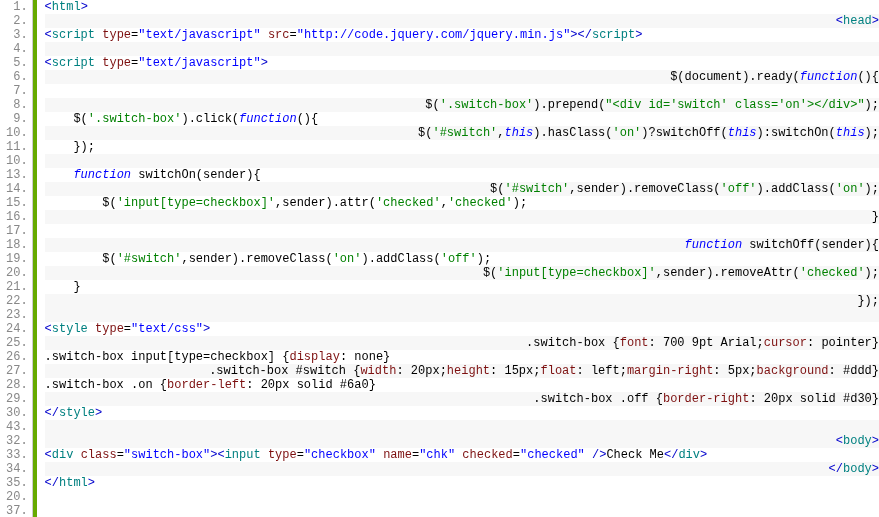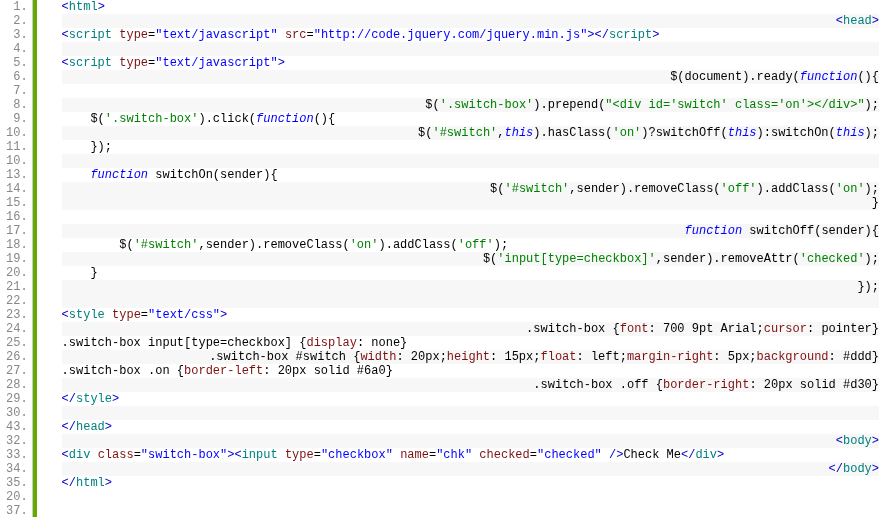--- a/index.html
+++ b/index.html
@@ -24,21 +24,20 @@
   .gutter .ln {
     height: 14px;
   }
   .margin {
     width: 4px;
     background: #6a0; 
   }
   .code {
     flex: 1;
     padding-left: 8px;
-    margin-left: 17px;
   }
   .line {
     height: 14px;
     white-space: pre;
   }
   .line.stripe { background: #f7f7f7; text-align: right; }
   .t-tag { color: #008080; } 
   .t-blue { color: #0000cc; } 
   .t-attr { color: #7d1010; } 
   .t-val { color: #0000ff; } 
@@ -97,35 +96,35 @@
       <div class="line"><span class="t-blue">&lt;</span><span class="t-tag">script</span> <span class="t-attr">type</span>=<span class="t-val">"text/javascript"</span><span class="t-blue">&gt;</span></div>
       <div class="line stripe">$(document).ready(<span class="t-key">function</span>(){</div>
       <div class="line"></div>
       <div class="line stripe">    $(<span class="t-str">'.switch-box'</span>).prepend(<span class="t-str">"&lt;div id='switch' class='on'&gt;&lt;/div&gt;"</span>);</div>
       <div class="line">    $(<span class="t-str">'.switch-box'</span>).click(<span class="t-key">function</span>(){</div>
       <div class="line stripe">        $(<span class="t-str">'#switch'</span>,<span class="t-key">this</span>).hasClass(<span class="t-str">'on'</span>)?switchOff(<span class="t-key">this</span>):switchOn(<span class="t-key">this</span>);</div>
       <div class="line">    });</div>
       <div class="line stripe"></div>
       <div class="line">    <span class="t-key">function</span> switchOn(sender){</div>
       <div class="line stripe">        $(<span class="t-str">'#switch'</span>,sender).removeClass(<span class="t-str">'off'</span>).addClass(<span class="t-str">'on'</span>);</div>
+      <div class="line">        $(<span class="t-str">'input[type=checkbox]'</span>,sender).attr(<span class="t-str">'checked'</span>,<span class="t-str">'checked'</span>);</div>
       <div class="line stripe">    }</div>
       <div class="line"></div>
       <div class="line stripe">    <span class="t-key">function</span> switchOff(sender){</div>
       <div class="line">        $(<span class="t-str">'#switch'</span>,sender).removeClass(<span class="t-str">'on'</span>).addClass(<span class="t-str">'off'</span>);</div>
       <div class="line stripe">        $(<span class="t-str">'input[type=checkbox]'</span>,sender).removeAttr(<span class="t-str">'checked'</span>);</div>
       <div class="line">    }</div>
       <div class="line stripe">});</div>
       <div class="line stripe"></div>
       <div class="line"><span class="t-blue">&lt;</span><span class="t-tag">style</span> <span class="t-attr">type</span>=<span class="t-val">"text/css"</span><span class="t-blue">&gt;</span></div>
       <div class="line stripe">.switch-box {<span class="t-attr">font</span>: 700 9pt Arial;<span class="t-attr">cursor</span>: pointer}</div>
       <div class="line">.switch-box input[type=checkbox] {<span class="t-attr">display</span>: none}</div>
       <div class="line stripe">.switch-box #switch {<span class="t-attr">width</span>: 20px;<span class="t-attr">height</span>: 15px;<span class="t-attr">float</span>: left;<span class="t-attr">margin-right</span>: 5px;<span class="t-attr">background</span>: #ddd}</div>
       <div class="line">.switch-box .on {<span class="t-attr">border-left</span>: 20px solid #6a0}</div>
       <div class="line stripe">.switch-box .off {<span class="t-attr">border-right</span>: 20px solid #d30}</div>
       <div class="line"><span class="t-blue">&lt;/</span><span class="t-tag">style</span><span class="t-blue">&gt;</span></div>
       <div class="line stripe"></div>
-      <div class="line"><span class="t-blue">&lt;/</span><span class="t-tag">head</span><span class="t-blue">&gt;</span></div>
       <div class="line stripe"><span class="t-blue">&lt;</span><span class="t-tag">body</span><span class="t-blue">&gt;</span></div>
       <div class="line"><span class="t-blue">&lt;</span><span class="t-tag">div</span> <span class="t-attr">class</span>=<span class="t-val">"switch-box"</span><span class="t-blue">&gt;&lt;</span><span class="t-tag">input</span> <span class="t-attr">type</span>=<span class="t-val">"checkbox"</span> <span class="t-attr">name</span>=<span class="t-val">"chk"</span> <span class="t-attr">checked</span>=<span class="t-val">"checked"</span> <span class="t-blue">/&gt;</span>Check Me<span class="t-blue">&lt;/</span><span class="t-tag">div</span><span class="t-blue">&gt;</span></div>
       <div class="line stripe"><span class="t-blue">&lt;/</span><span class="t-tag">body</span><span class="t-blue">&gt;</span></div>
       <div class="line"><span class="t-blue">&lt;/</span><span class="t-tag">html</span><span class="t-blue">&gt;</span></div>
     </div>
 </div>
 
 </body></html>

